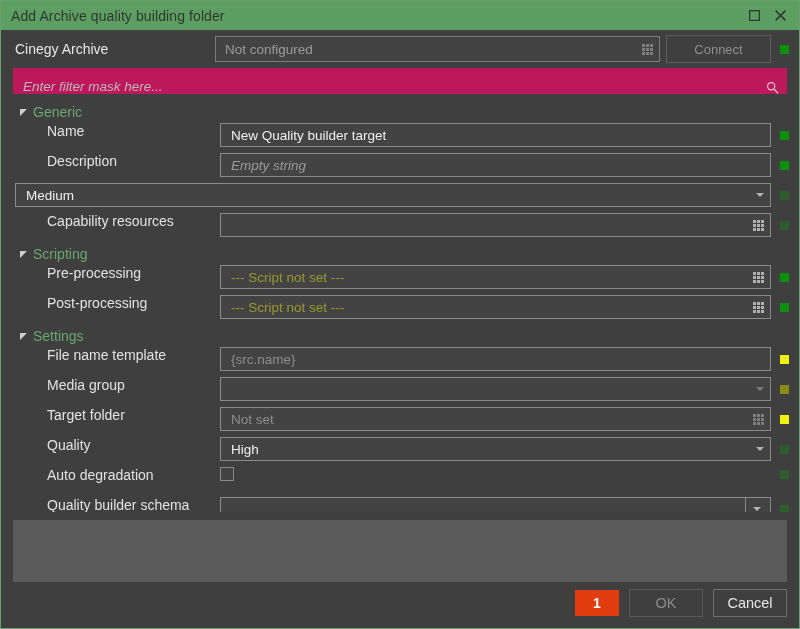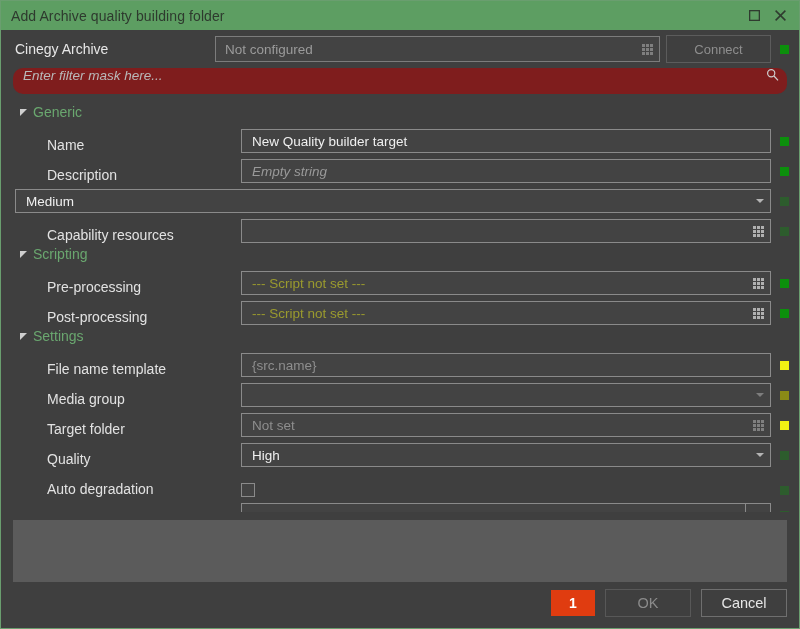--- a/index.html
+++ b/index.html
@@ -97,26 +97,25 @@
     height: 9px;
     margin-left: 9px;
     background: #0c8f0c;
   }
 
   
   .filterbar {
     height: 26px;
     min-height: 26px;
     margin: 0 12px;
-    background: #7f1d1d;
-    display: flex;
-    align-items: flex-start;
+    background: #be185d;
+    display: flex;
+    align-items: flex-end;
     padding: 0 8px 0 10px;
     box-sizing: border-box;
-    border-radius: 10px;
   }
   .filterbar .ph {
     flex: 1;
     font-size: 13.5px;
     font-style: italic;
     color: #b9b9b9;
   }
   .search-icon { color:#cfcfcf; display:flex; }
 
   
@@ -138,23 +137,22 @@
     align-items: center;
     color: #cfcfcf;
     margin-right: 2px;
   }
   .section-label {
     font-size: 14px;
     color: #6aa76f;
   }
   .row {
     display: flex;
-    align-items: flex-end;
+    align-items: flex-start;
     height: 30px;
-    gap: 21px;
   }
   .row-label {
     width: 205px;
     padding-left: 32px;
     box-sizing: border-box;
     font-size: 14px;
     color: #e2e2e2;
     white-space: nowrap;
   }
   .ctrl-wrap {
@@ -242,21 +240,21 @@
     height: 26px;
     background: #e03c10;
     display: flex;
     align-items: center;
     justify-content: center;
     font-size: 14px;
     color: #ffffff;
     font-weight: bold;
   }
   .footer-btn {
-    width: 86px;
+    width: 74px;
     height: 28px;
     margin-left: 10px;
     border: 1px solid #6f6f6f;
     background: #3f3f3f;
     box-sizing: border-box;
     display: flex;
     align-items: center;
     justify-content: center;
     font-size: 14.5px;
     color: #e6e6e6;

